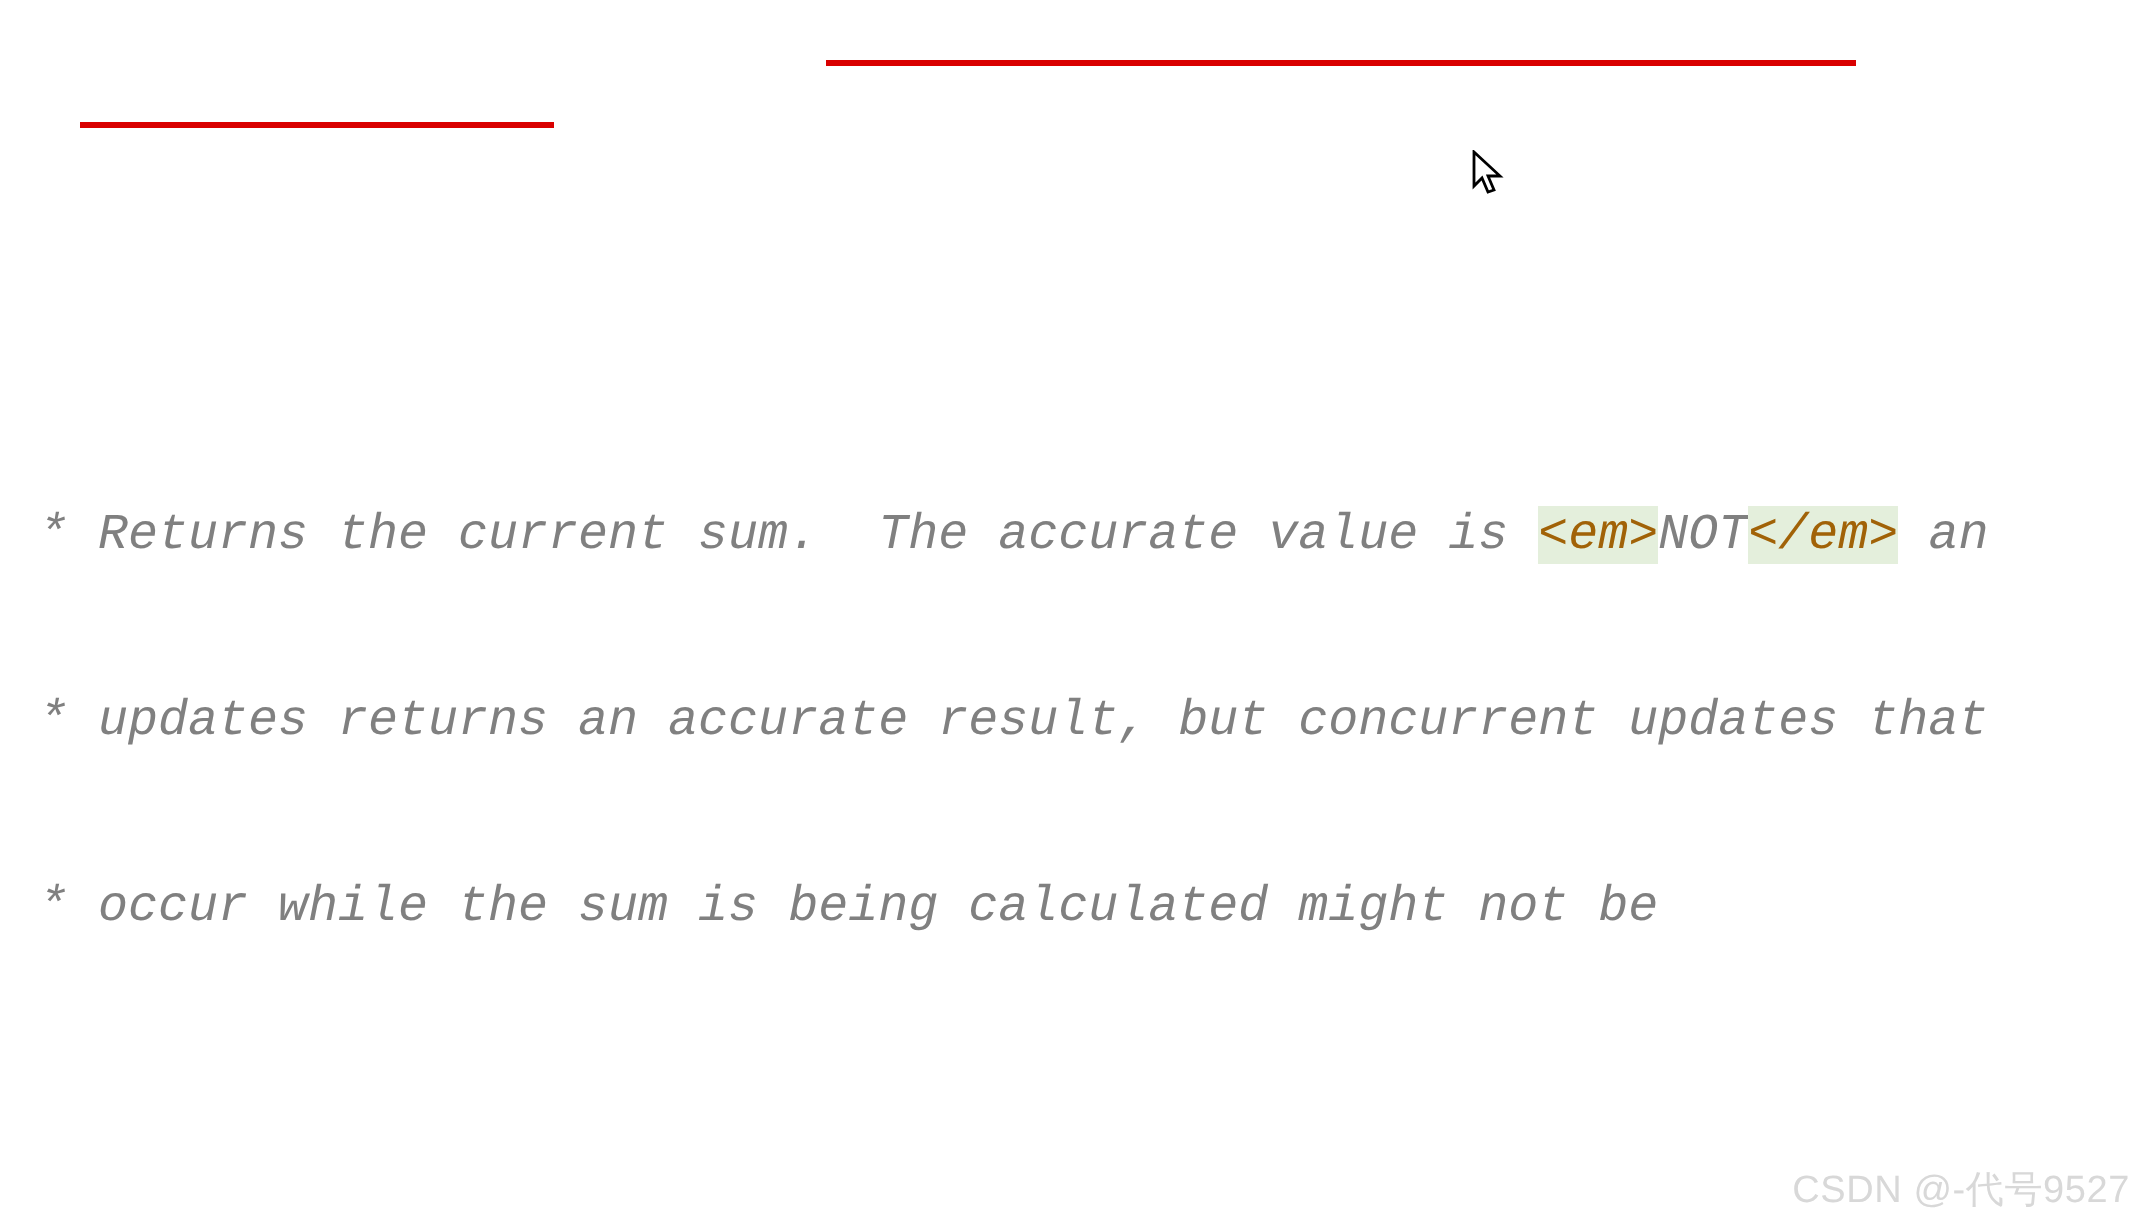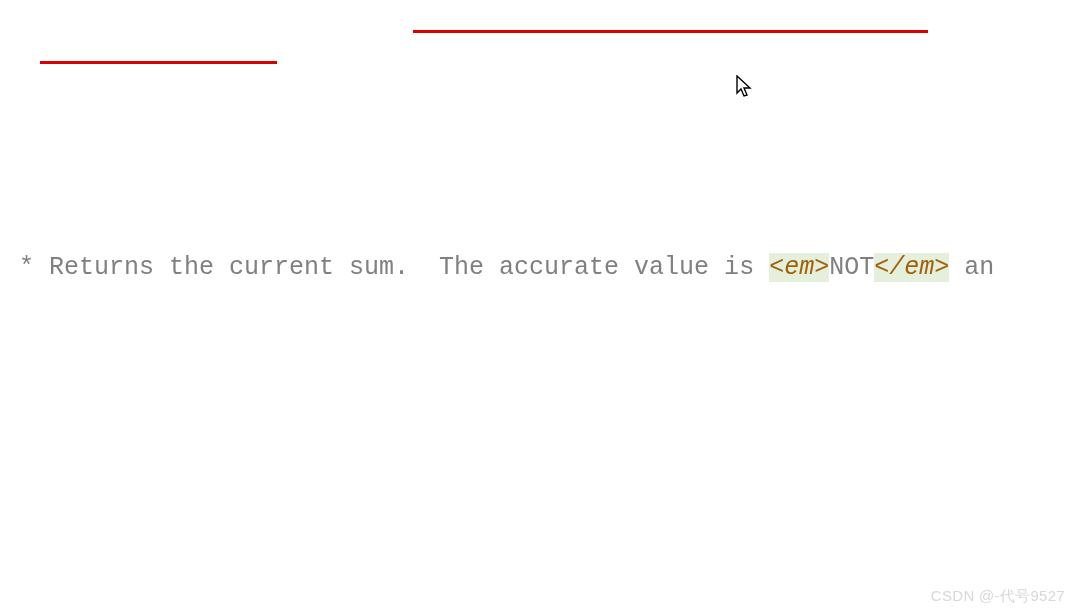--- a/index.html
+++ b/index.html
@@ -17,21 +17,21 @@
   .editor {
     position: relative;
     white-space: pre;
     padding-top: 4px;
   }
   .row {
     position: relative;
     height: 31px;
     padding-left: 4px;
   }
-  .comment { color: #808080; }
+  .comment { color: #808080; font-style: italic; }
   .em-tag-hl { background: #e4efdc; color: #a16207; font-style: italic; }
 
   .underline-main-1 {
     position: absolute;
     height: 3px; background: #d90000;
     left: 413px; top: 30px; width: 515px;
   }
   .underline-main-2 {
     position: absolute;
     height: 3px; background: #d90000;
@@ -51,36 +51,38 @@
     left: 735px; top: 75px;
     width: 20px; height: 25px;
     pointer-events: none;
     z-index: 50;
   }
   .watermark {
     position: absolute;
     right: 6px; bottom: 2px;
     color: #d8d8d8;
     font-family: Arial, sans-serif;
-    font-size: 15px;
+    font-size: 19px;
     font-style: normal;
     letter-spacing: 0.3px;
   }
 </style>
 </head>
 <body>
 
 <div class="editor">
 
   <div class="line-hl-yellow"></div>
   <div class="underline-main-1"></div>
   <div class="underline-main-2"></div>
 
   
   <div class="row"><span class="comment"> * Returns the current sum.  </span><span class="comment">The accurate value is </span><span class="comment em-tag-hl">&lt;em&gt;</span><span class="comment">NOT</span><span class="comment em-tag-hl">&lt;/em&gt;</span><span class="comment"> an</span></div>
+  <div class="row"><span class="comment"> * updates returns an accurate result, but concurrent updates that</span></div>
+  <div class="row"><span class="comment"> * occur while the sum is being calculated might not be</span></div>
   
   
   
   
 
   
   
   
   
   

